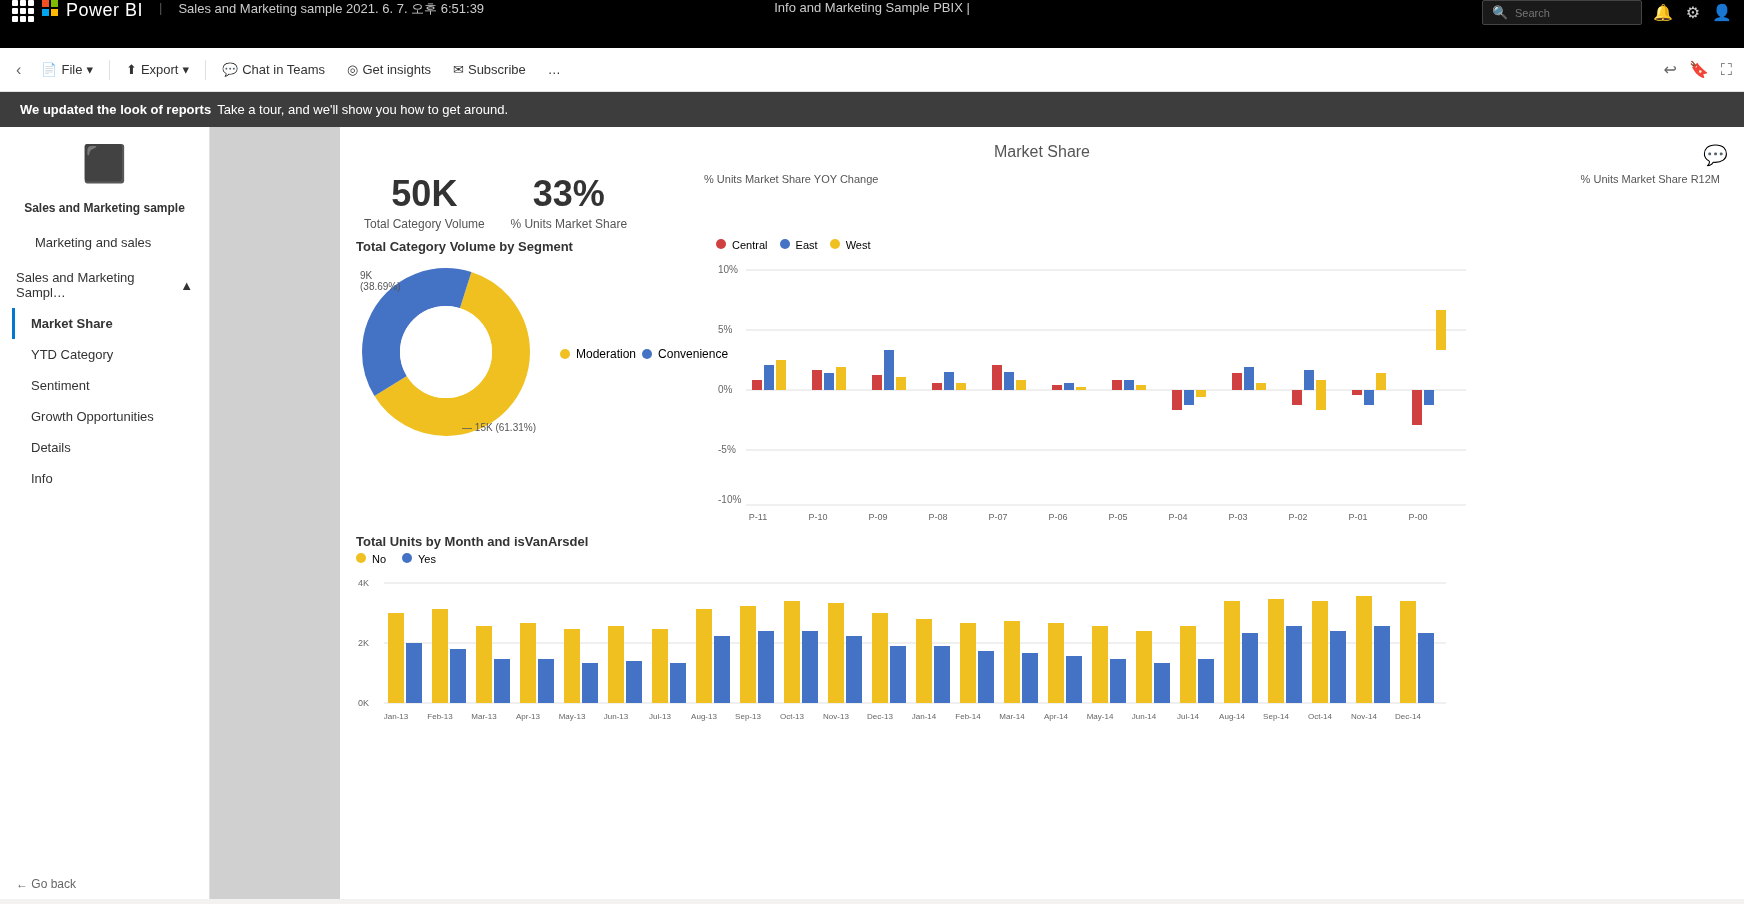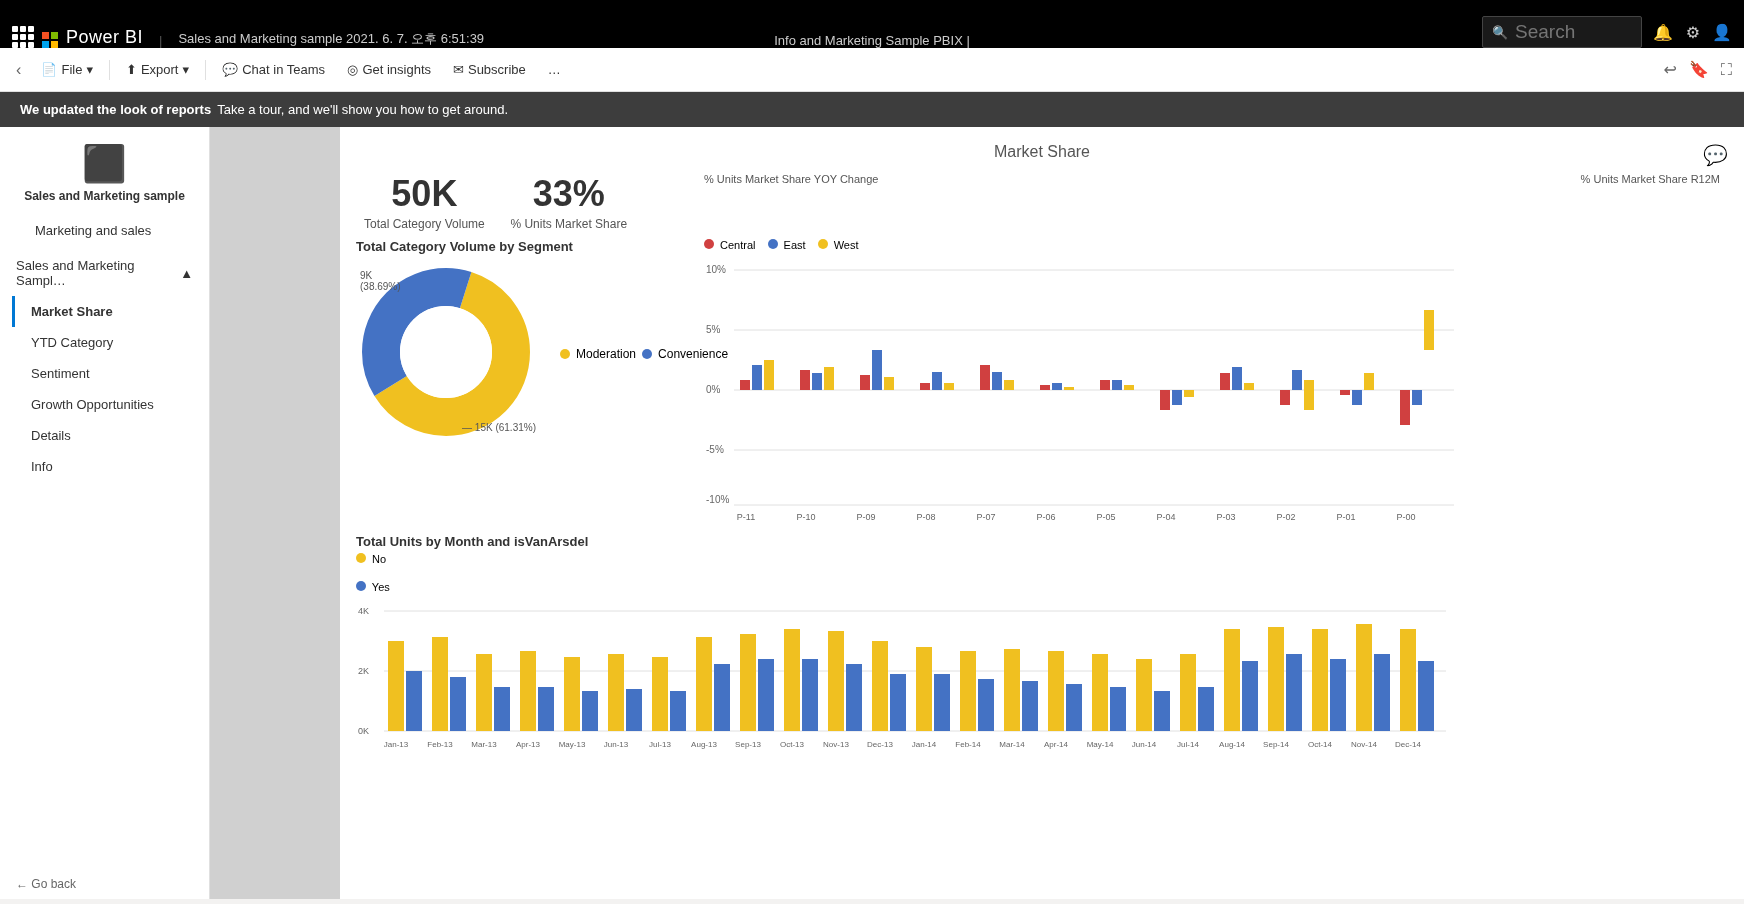--- a/index.html
+++ b/index.html
@@ -1,41 +1,41 @@
 <!DOCTYPE html>
 <html><head>
   <meta charset="utf-8">
   <style>
     * { box-sizing: border-box; margin: 0; padding: 0; }
     body { font-family: 'Segoe UI', Arial, sans-serif; font-size: 13px; background: #f3f2f1; overflow: hidden; width: 1744px; height: 904px; }
 
     
     .topbar {
-      display: flex; align-items: flex-end; background: #000; color: #fff;
+      display: flex; align-items: flex-start; background: #000; color: #fff;
       height: 48px; padding: 0 12px; gap: 8px; position: relative;
     }
     .topbar-grid { display: flex; align-items: center; gap: 4px; }
     .grid-icon { display: grid; grid-template-columns: repeat(3,6px); grid-template-rows: repeat(3,6px); gap: 2px; }
     .grid-dot { background: #fff; border-radius: 1px; }
     .ms-logo { display: flex; gap: 2px; flex-wrap: wrap; width: 16px; height: 16px; }
     .ms-q { width: 7px; height: 7px; }
     .ms-red { background: #f25022; }
     .ms-green { background: #7fba00; }
     .ms-blue { background: #00a4ef; }
     .ms-yellow { background: #ffb900; }
     .topbar-product { font-size: 18px; font-weight: 300; color: #fff; letter-spacing: 0.5px; }
     .topbar-divider { color: #555; margin: 0 8px; }
     .topbar-title { font-size: 13px; color: #ccc; flex: 1; }
     .topbar-center { position: absolute; left: 50%; transform: translateX(-50%); font-size: 13px; color: #ccc; }
     .topbar-right { display: flex; align-items: center; gap: 12px; margin-left: auto; }
     .search-box {
       display: flex; align-items: center; background: #1a1a1a; border: 1px solid #444;
       border-radius: 2px; padding: 4px 10px; gap: 6px; width: 160px;
     }
-    .search-box input { background: transparent; border: none; outline: none; color: #bef264; font-size: 19px; width: 100%; }
+    .search-box input { background: transparent; border: none; outline: none; color: #bef264; font-size: 11px; width: 100%; }
     .topbar-icon { color: #ccc; font-size: 16px; cursor: pointer; }
 
     
     .toolbar {
       display: flex; align-items: center; background: #fff; border-bottom: 1px solid #e0e0e0;
       height: 44px; padding: 0 8px; gap: 2px;
     }
     .toolbar-back { color: #666; font-size: 16px; padding: 4px 8px; cursor: pointer; border: none; background: none; }
     .toolbar-btn {
       display: flex; align-items: center; gap: 4px; padding: 4px 10px;
@@ -52,21 +52,21 @@
       font-size: 13px; display: flex; align-items: flex-end; gap: 6px;
     }
     .notif-bar strong { font-weight: 600; }
 
     
     .main-layout { display: flex; height: calc(904px - 48px - 44px - 40px); }
 
     
     .sidebar { width: 210px; background: #fff; border-right: 1px solid #e0e0e0; display: flex; flex-direction: column; overflow-y: auto; }
     .sidebar-logo { display: flex; flex-direction: column; align-items: center; padding: 16px 8px 8px; }
-    .sidebar-title { font-size: 12px; font-weight: 600; text-align: center; color: #333; margin-top: 4px; }
+    .sidebar-title { font-size: 12px; font-weight: 600; text-align: center; color: #333; margin-top: 16px; }
     .sidebar-section { padding: 4px 16px; }
     .sidebar-item {
       display: flex; align-items: center; padding: 8px 16px; font-size: 13px; color: #333;
       cursor: pointer; border-left: 3px solid transparent;
     }
     .sidebar-item.active { border-left: 3px solid #0078d4; font-weight: 600; }
     .sidebar-group { display: flex; align-items: center; justify-content: flex-end; padding: 8px 16px; font-size: 13px; color: #333; cursor: pointer; }
     .sidebar-sub { padding-left: 12px; }
     .sidebar-bottom { margin-top: auto; padding: 8px 16px; font-size: 12px; color: #666; cursor: pointer; }
 
@@ -76,35 +76,35 @@
     
     .content { flex: 1; background: #fff; overflow-y: auto; padding: 16px; }
 
     
     .page-title { text-align: center; font-size: 16px; color: #555; margin-bottom: 12px; }
     .metric-card { text-align: center; min-width: 120px; }
     .metric-value { font-size: 36px; font-weight: 700; color: #333; }
     .metric-label { font-size: 12px; color: #555; margin-top: 2px; }
 
     
-    .charts-grid { display: grid; grid-template-columns: 340px 1fr; gap: 8px; }
+    .charts-grid { display: grid; grid-template-columns: 340px 1fr; gap: 20px; }
     .chart-section { }
     .chart-title { font-size: 13px; font-weight: 600; color: #333; margin-bottom: 8px; }
 
     
     .donut-container { position: relative; display: flex; align-items: center; gap: 24px; margin-top: 8px; }
     .donut-legend { display: flex; flex-direction: row; gap: 6px; }
     .legend-item { display: flex; align-items: center; gap: 6px; font-size: 12px; }
     .legend-dot { width: 10px; height: 10px; border-radius: 50%; display: inline-block; }
     .chart-legend { display: flex; gap: 12px; font-size: 11px; margin-bottom: 4px; }
 
     
     .bottom-section { margin-top: 16px; }
     .bottom-chart-title { font-size: 13px; font-weight: 600; color: #333; margin-bottom: 4px; }
-    .bottom-chart-legend { display: flex; gap: 16px; font-size: 11px; margin-bottom: 6px; flex-direction: column; }
+    .bottom-chart-legend { display: flex; gap: 16px; font-size: 11px; margin-bottom: 6px; }
 
     
     svg { overflow: visible; }
   </style>
 </head>
 <body>
 
 <div class="topbar">
   <div class="topbar-grid">
     <div class="grid-icon">

